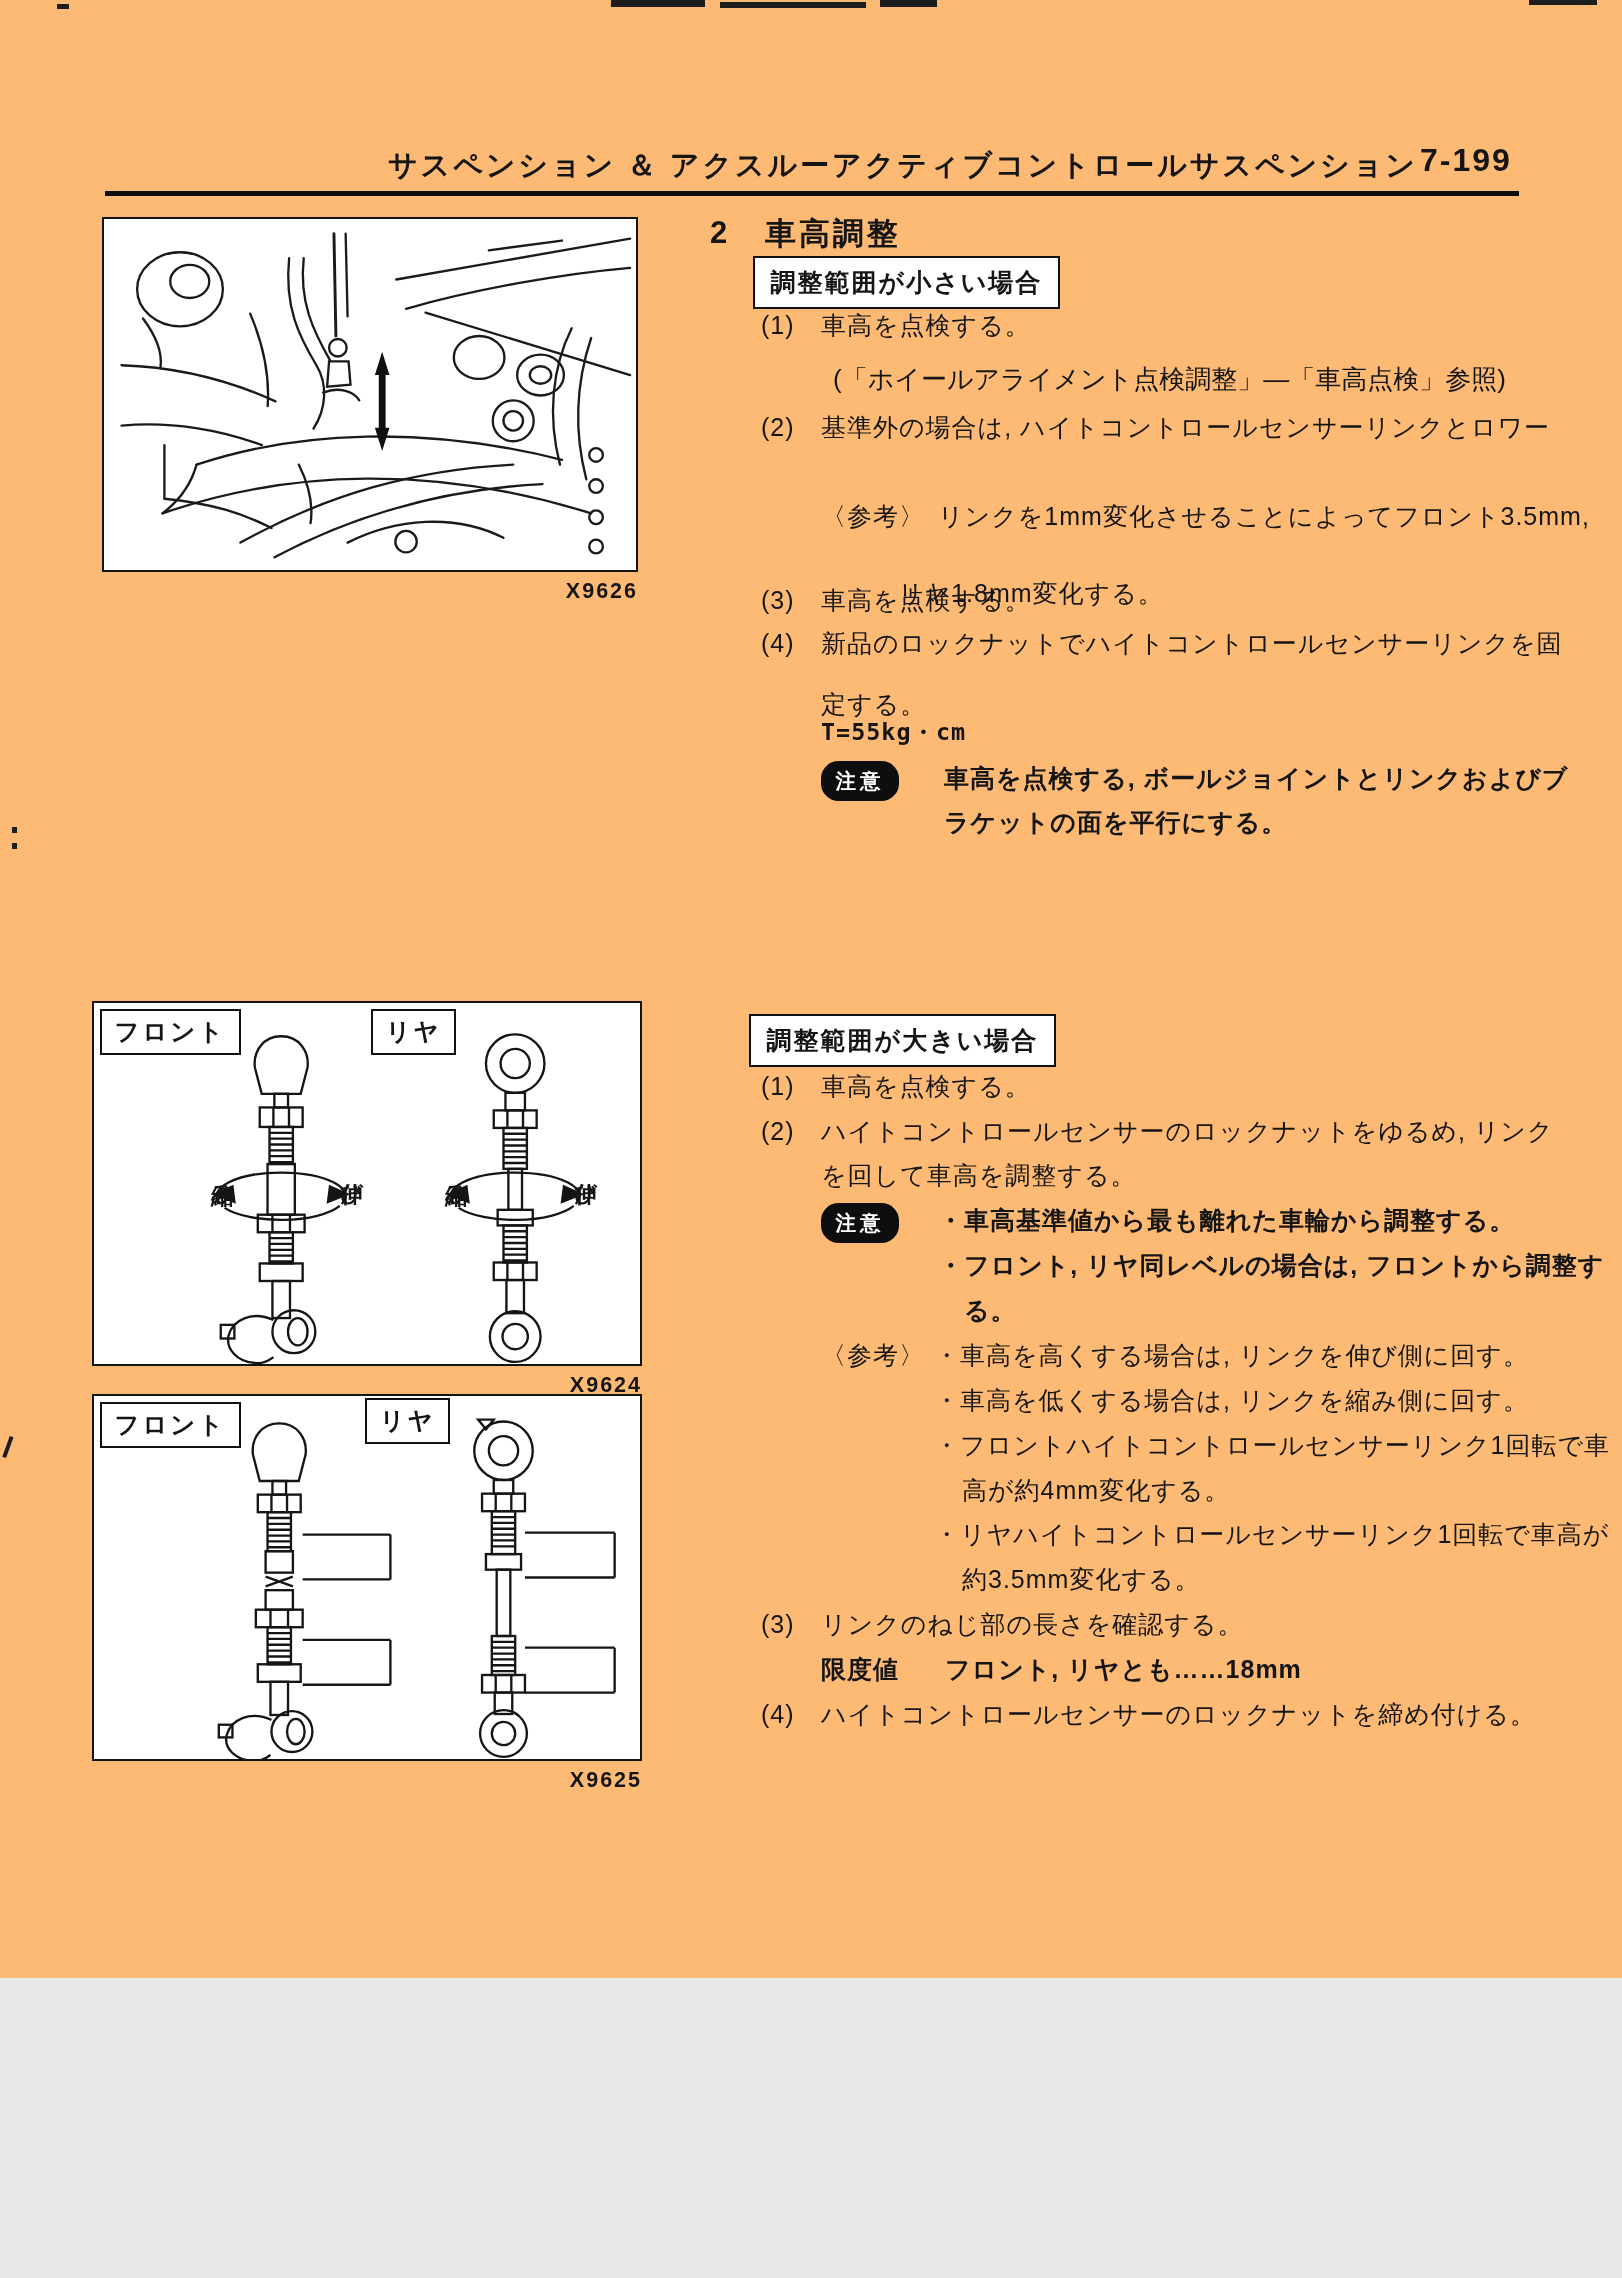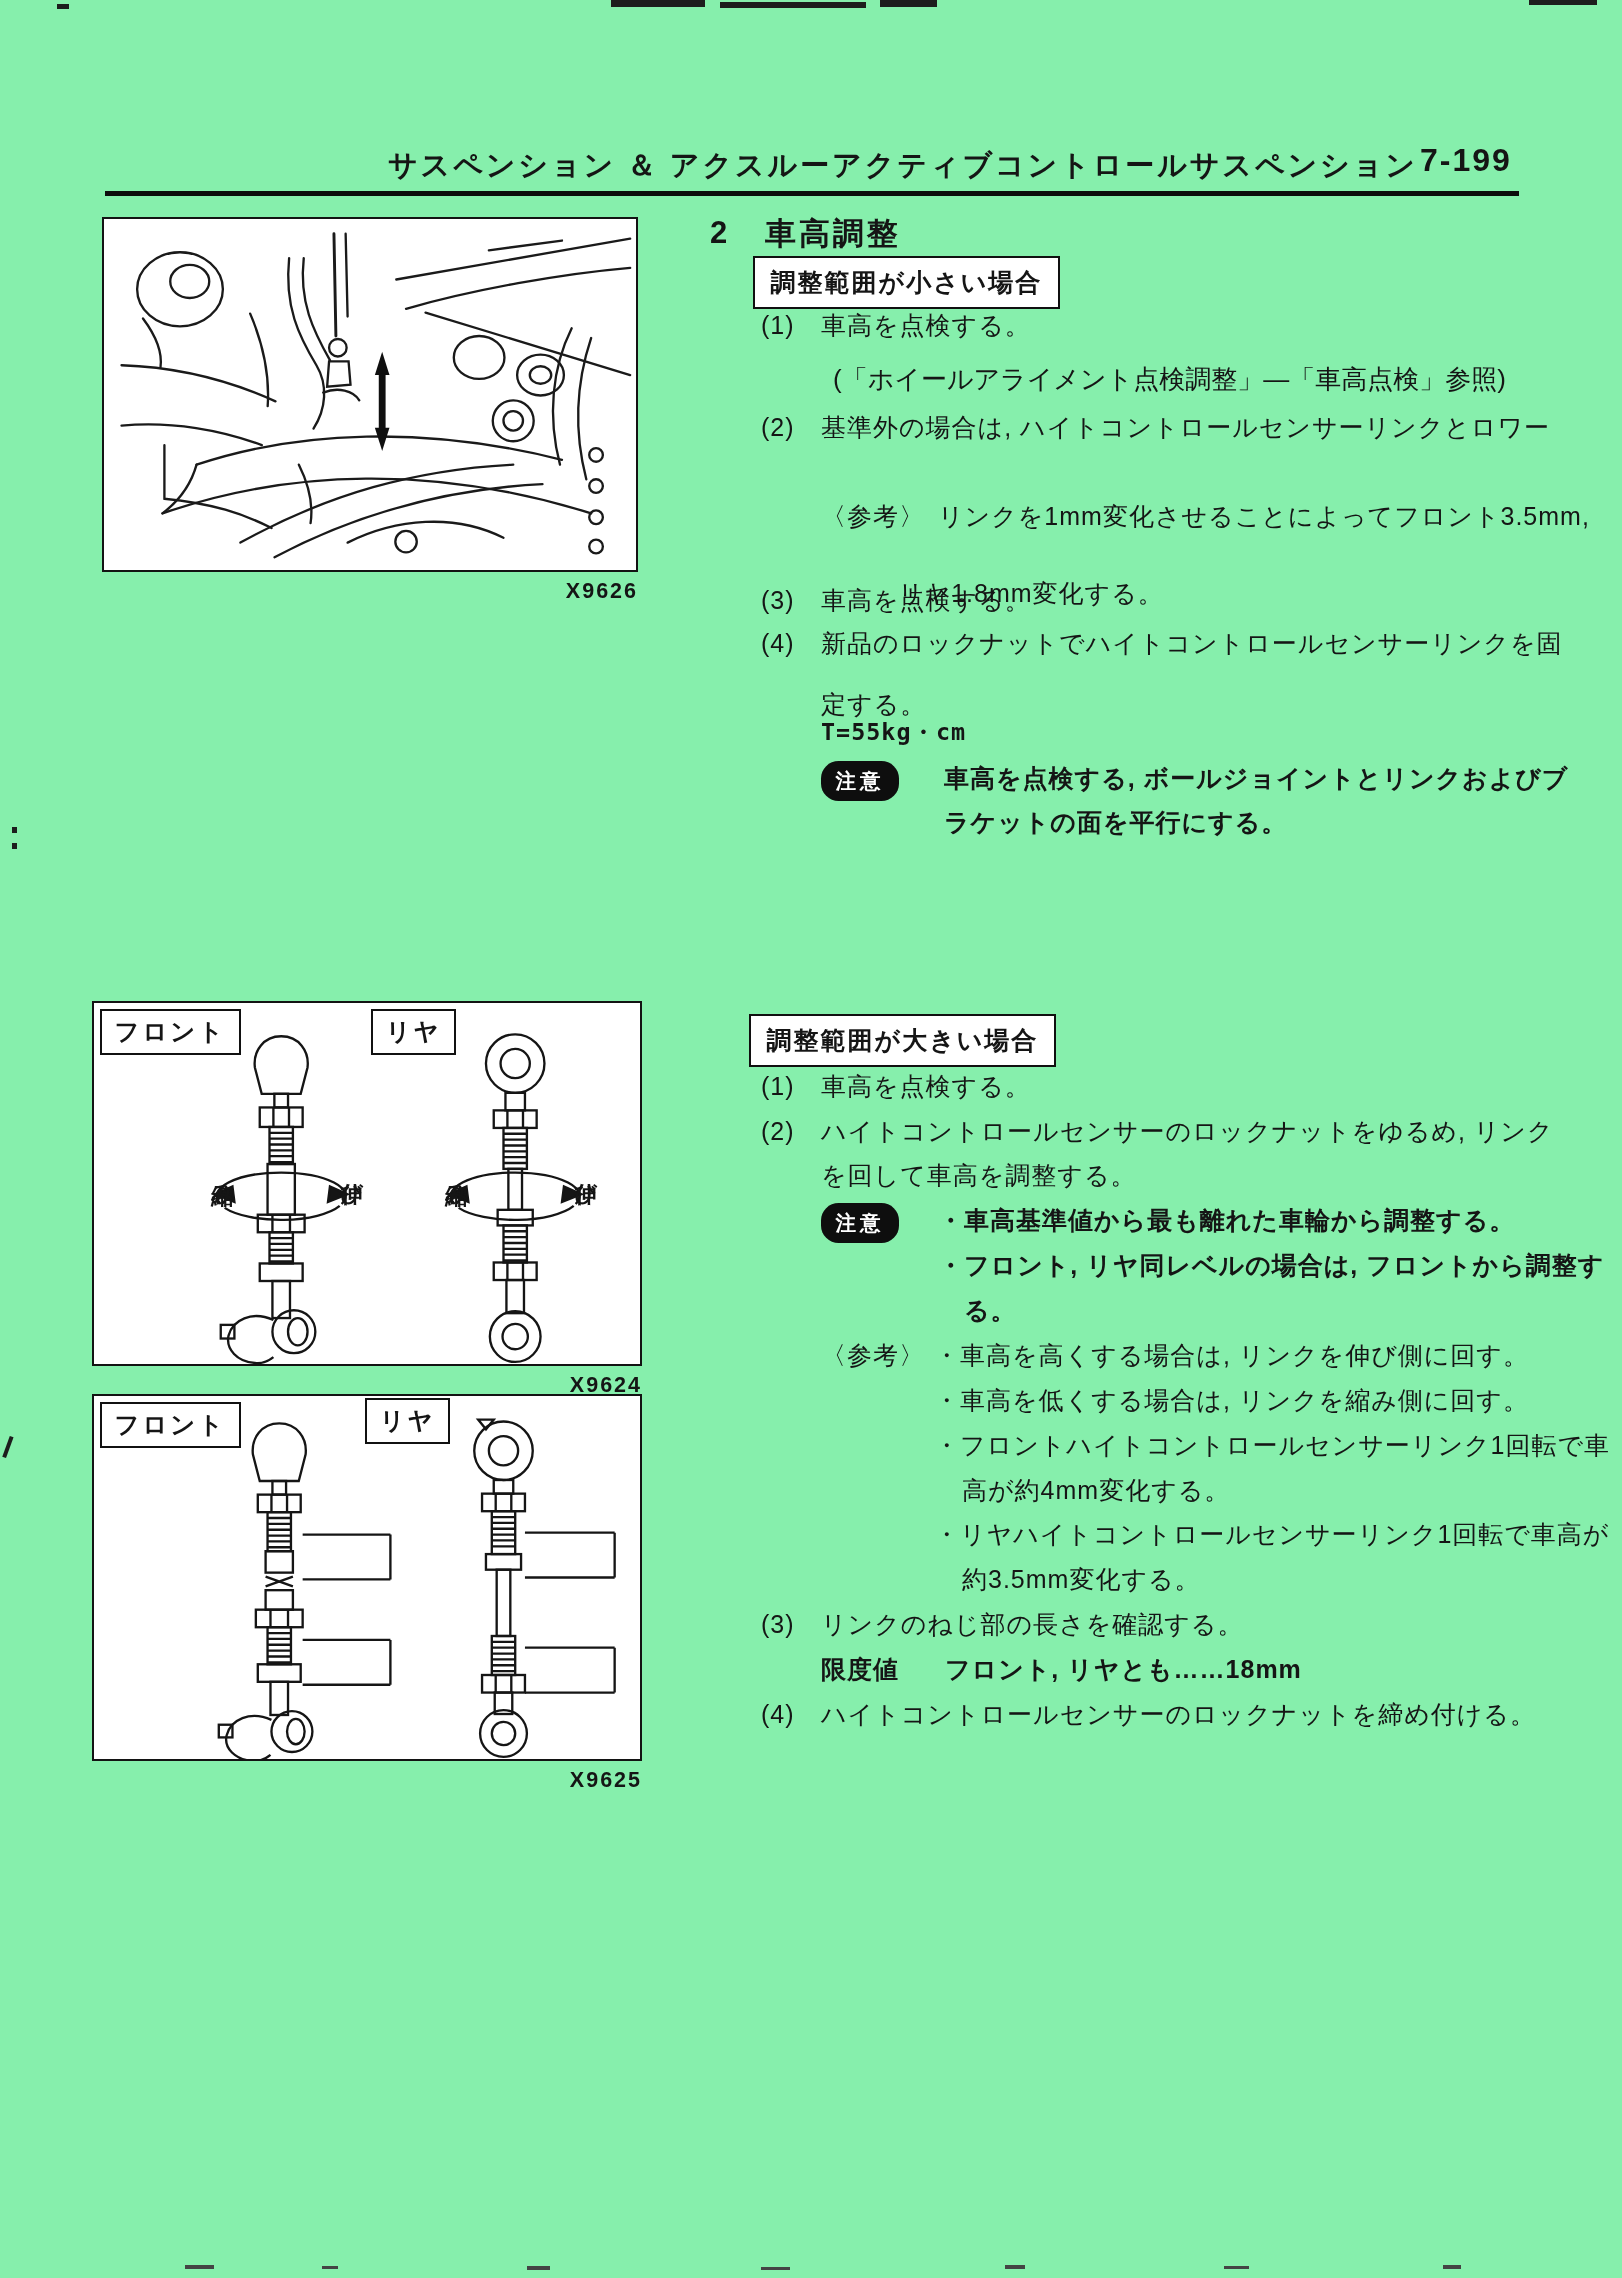--- a/index.html
+++ b/index.html
@@ -1,16 +1,16 @@
 <!DOCTYPE html>
 <html><head>
 <meta charset="utf-8">
 <style>
   html,body{margin:0;padding:0;background:#e8e8e8;}
-  .page{position:relative;width:1623px;height:2278px;background:#86efac;overflow:hidden;
+  .page{position:relative;width:1623px;height:1978px;background:#fdba74;overflow:hidden;
         font-family:"Liberation Sans",sans-serif;color:#151515;}
   .ln{position:absolute;font-size:25px;white-space:nowrap;letter-spacing:1px;line-height:1.1;}
   .sm{font-size:26px;letter-spacing:0;}
   .b{font-weight:bold;}
   .mono{font-family:"DejaVu Sans Mono",monospace;font-weight:bold;font-size:23.4px;}
   .hdr-title{position:absolute;left:388px;top:146px;font-size:29px;font-weight:bold;letter-spacing:2.9px;white-space:nowrap;}
   .hdr-page{position:absolute;left:1420px;top:142px;font-size:32px;font-weight:bold;letter-spacing:2px;}
   .hdr-rule{position:absolute;left:105px;top:191px;width:1414px;height:4.9px;background:#0c0c0c;}
   .sec-num{position:absolute;left:710px;top:215px;font-size:31px;font-weight:bold;}
   .sec-title{position:absolute;left:765px;top:213px;font-size:31px;font-weight:bold;letter-spacing:2.9px;}

